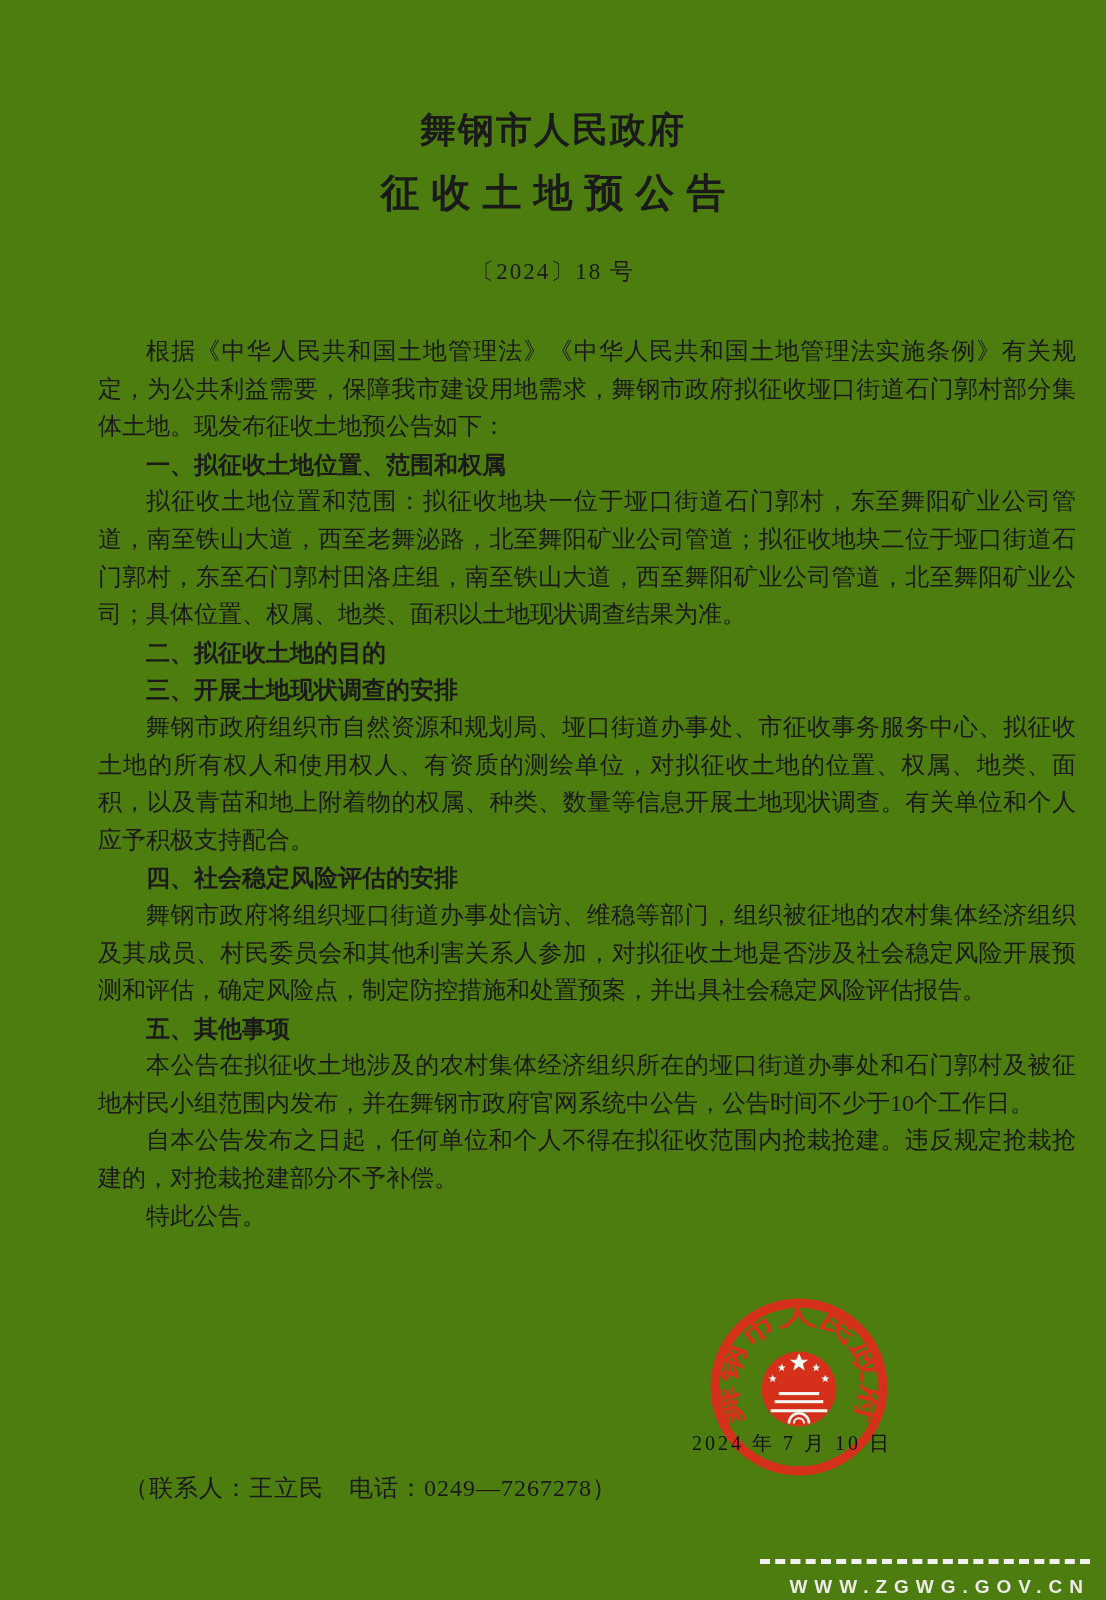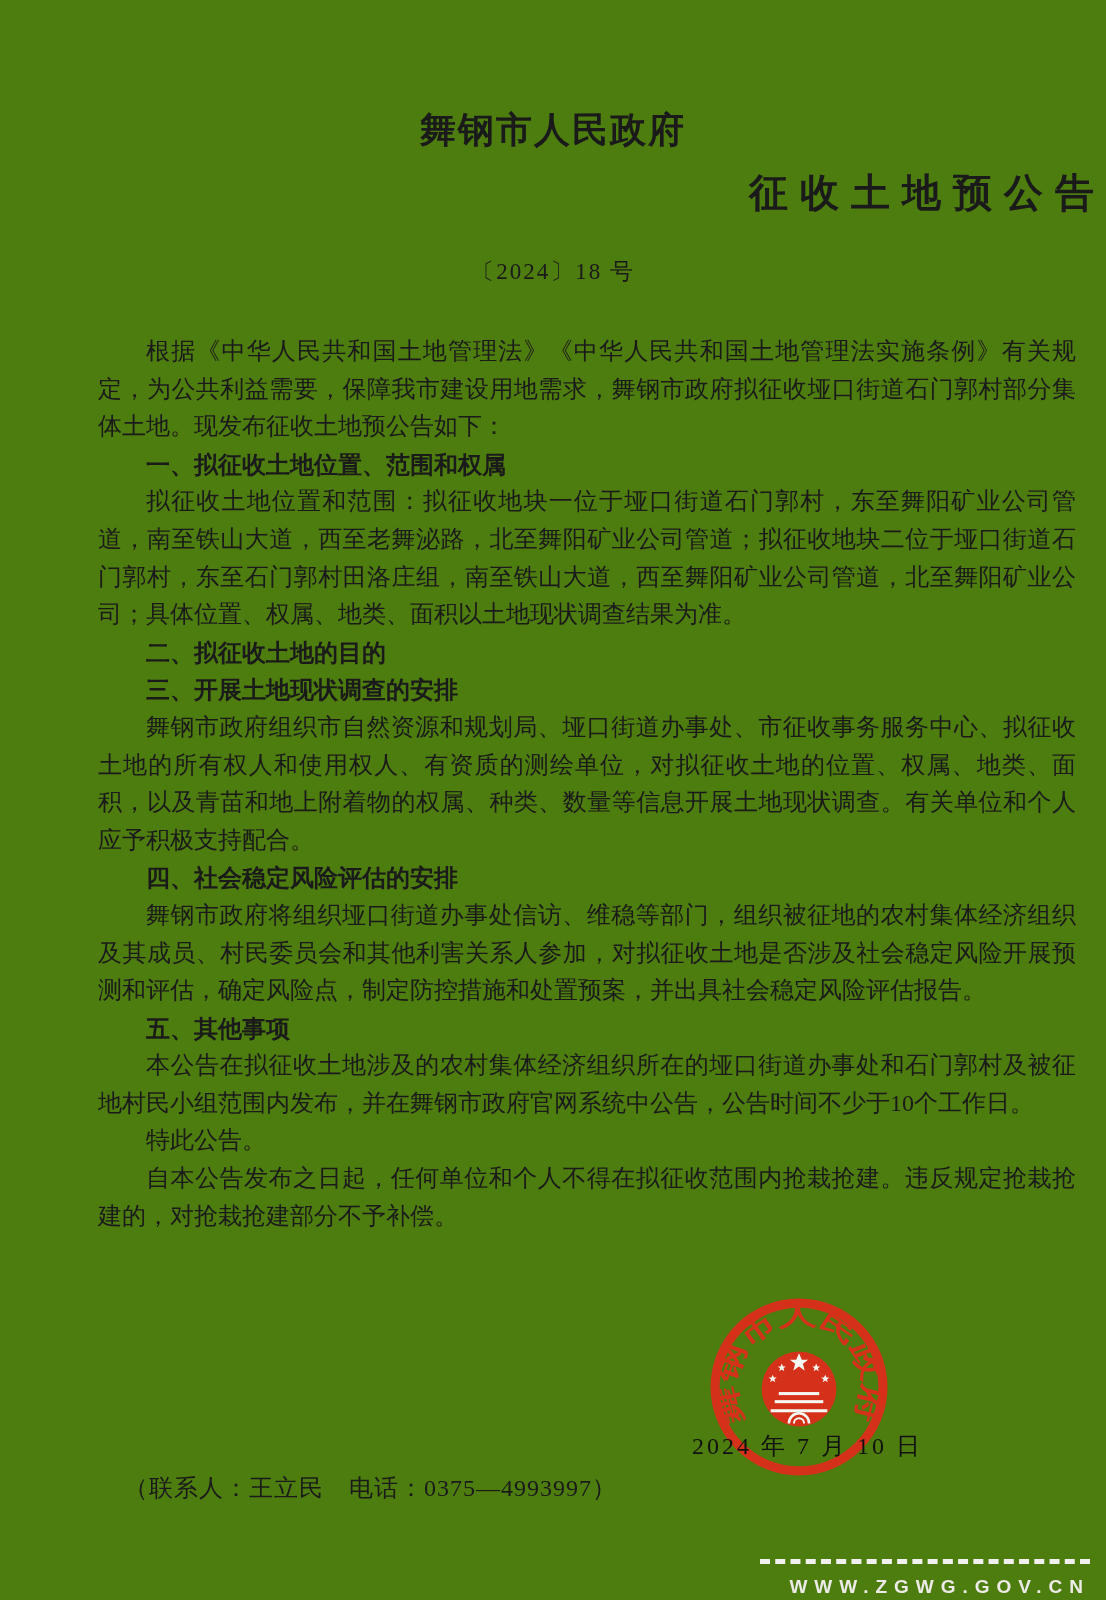--- a/index.html
+++ b/index.html
@@ -24,21 +24,21 @@
     text-align: center;
     font-size: 36px;
     font-weight: 700;
     letter-spacing: 2px;
   }
   .doc-title {
     position: absolute;
     top: 166px;
     left: 0;
     width: 100%;
-    text-align: right;
+    text-align: center;
     font-size: 39px;
     font-weight: 700;
     letter-spacing: 12px;
     padding-left: 12px;
     box-sizing: border-box;
   }
   .doc-number {
     position: absolute;
     top: 256px;
     left: 0;
@@ -63,21 +63,21 @@
   }
   .body-text p.heading {
     font-family: "Liberation Sans", sans-serif;
     font-weight: 700;
     font-size: 24px;
   }
   .sign-date {
     position: absolute;
     left: 692px;
     top: 1430px;
-    font-size: 24px;
+    font-size: 20px;
     letter-spacing: 3px;
     z-index: 3;
     color: #111;
   }
   .contact-line {
     position: absolute;
     left: 124px;
     top: 1472px;
     font-size: 24px;
     letter-spacing: 1px;
@@ -124,22 +124,22 @@
     <p class="body">根据《中华人民共和国土地管理法》《中华人民共和国土地管理法实施条例》有关规定，为公共利益需要，保障我市建设用地需求，舞钢市政府拟征收垭口街道石门郭村部分集体土地。现发布征收土地预公告如下：</p>
     <p class="heading">一、拟征收土地位置、范围和权属</p>
     <p class="body">拟征收土地位置和范围：拟征收地块一位于垭口街道石门郭村，东至舞阳矿业公司管道，南至铁山大道，西至老舞泌路，北至舞阳矿业公司管道；拟征收地块二位于垭口街道石门郭村，东至石门郭村田洛庄组，南至铁山大道，西至舞阳矿业公司管道，北至舞阳矿业公司；具体位置、权属、地类、面积以土地现状调查结果为准。</p>
     <p class="heading">二、拟征收土地的目的</p>
     <p class="heading">三、开展土地现状调查的安排</p>
     <p class="body">舞钢市政府组织市自然资源和规划局、垭口街道办事处、市征收事务服务中心、拟征收土地的所有权人和使用权人、有资质的测绘单位，对拟征收土地的位置、权属、地类、面积，以及青苗和地上附着物的权属、种类、数量等信息开展土地现状调查。有关单位和个人应予积极支持配合。</p>
     <p class="heading">四、社会稳定风险评估的安排</p>
     <p class="body">舞钢市政府将组织垭口街道办事处信访、维稳等部门，组织被征地的农村集体经济组织及其成员、村民委员会和其他利害关系人参加，对拟征收土地是否涉及社会稳定风险开展预测和评估，确定风险点，制定防控措施和处置预案，并出具社会稳定风险评估报告。</p>
     <p class="heading">五、其他事项</p>
     <p class="body">本公告在拟征收土地涉及的农村集体经济组织所在的垭口街道办事处和石门郭村及被征地村民小组范围内发布，并在舞钢市政府官网系统中公告，公告时间不少于10个工作日。</p>
+    <p class="body">自本公告发布之日起，任何单位和个人不得在拟征收范围内抢栽抢建。违反规定抢栽抢建的，对抢栽抢建部分不予补偿。</p>
     <p class="body">特此公告。</p>
-    <p class="body">自本公告发布之日起，任何单位和个人不得在拟征收范围内抢栽抢建。违反规定抢栽抢建的，对抢栽抢建部分不予补偿。</p>
   </div>
 
   <svg class="seal" viewBox="0 0 180 180" xmlns="http://www.w3.org/2000/svg">
     <defs>
       <path id="sealArc" d="M 37.4 122.9 A 62 62 0 1 1 142.6 122.9" fill="none"></path>
       <path id="star" d="M0,-10 L2.94,-3.09 L9.51,-3.09 L4.05,1.18 L5.88,8.09 L0,4 L-5.88,8.09 L-4.05,1.18 L-9.51,-3.09 L-2.94,-3.09 Z"></path>
     </defs>
     <circle cx="90" cy="90" r="83" fill="none" stroke="#dd2e1b" stroke-width="9"></circle>
     <text font-family="Liberation Serif, serif" font-weight="700" font-size="27" fill="#dd2e1b">
       <textPath href="#sealArc" startOffset="0" textLength="262" lengthAdjust="spacingAndGlyphs">舞钢市人民政府</textPath>
@@ -154,20 +154,20 @@
       <rect x="70" y="95" width="40" height="3" fill="#ffffff"></rect>
       <rect x="66" y="103" width="48" height="3" fill="#ffffff"></rect>
       <rect x="62" y="112" width="56" height="3" fill="#ffffff"></rect>
       <path d="M 80 126 A 10 10 0 0 1 100 126" fill="none" stroke="#ffffff" stroke-width="2.5"></path>
       <path d="M 85 126 A 5 5 0 0 1 95 126" fill="none" stroke="#ffffff" stroke-width="2"></path>
     </g>
   </svg>
 
   <div class="sign-date">2024 年 7 月 10 日</div>
 
-  <div class="contact-line">（联系人：王立民　电话：0375—4993997）</div>
+  <div class="contact-line">（联系人：王立民　电话：0249—7267278）</div>
 
   <div class="watermark-area">
     <div class="watermark-dashes"></div>
     <div class="watermark-text">WWW.ZGWG.GOV.CN</div>
   </div>
 
 </div>
 
 </body></html>

